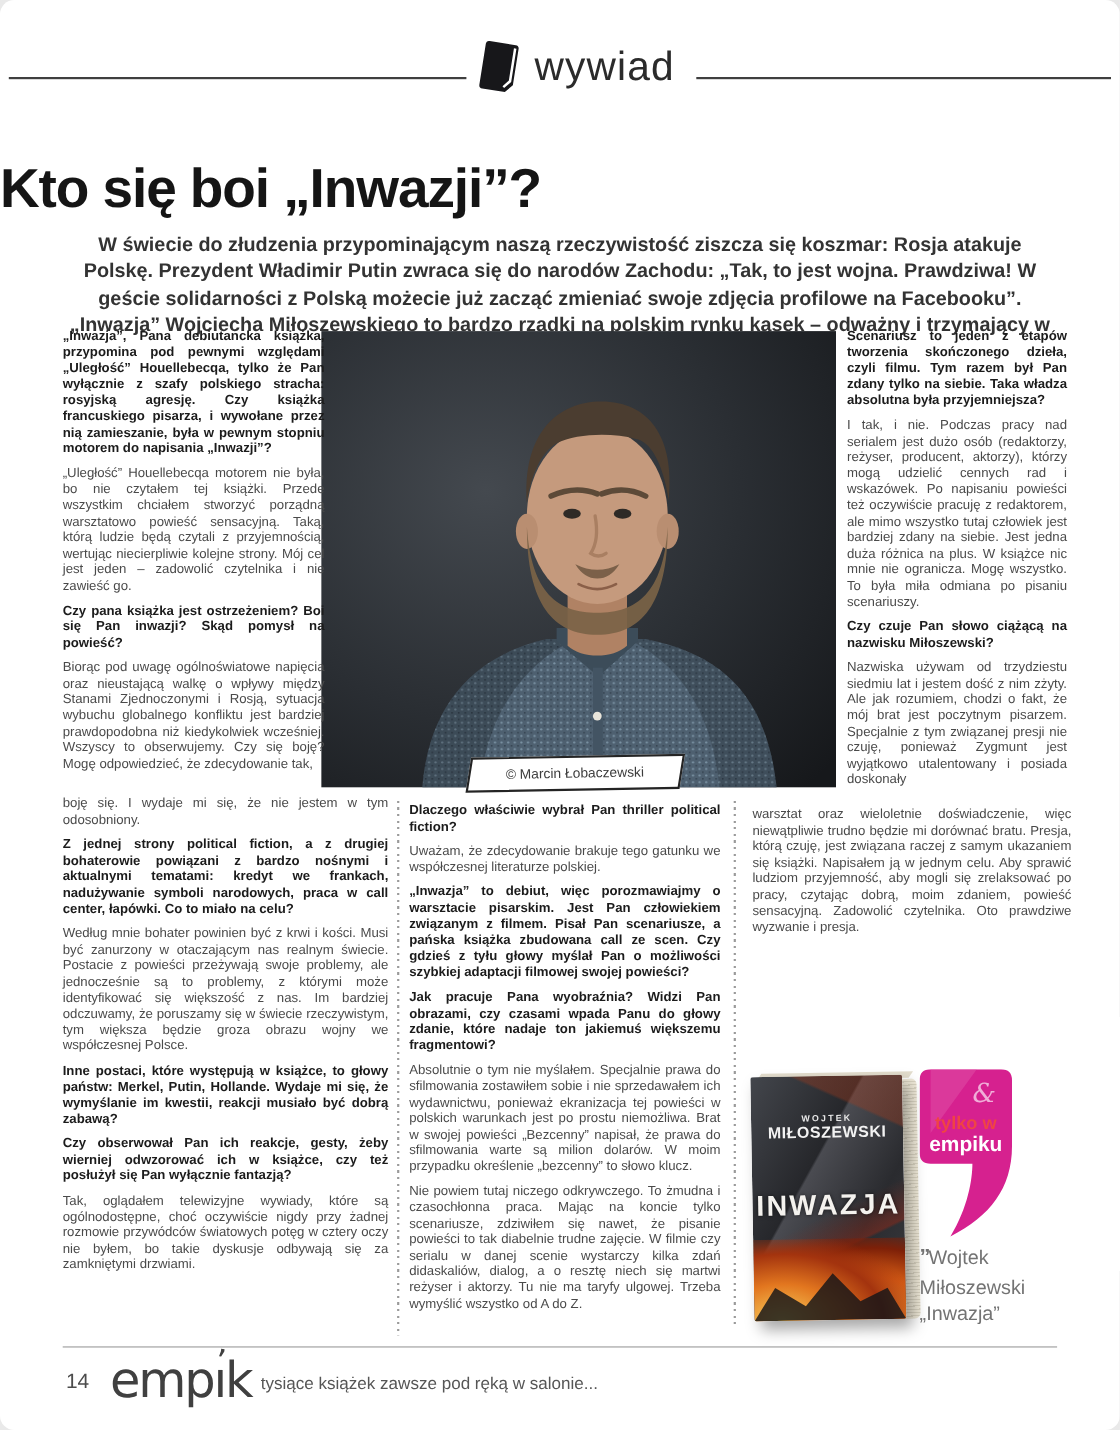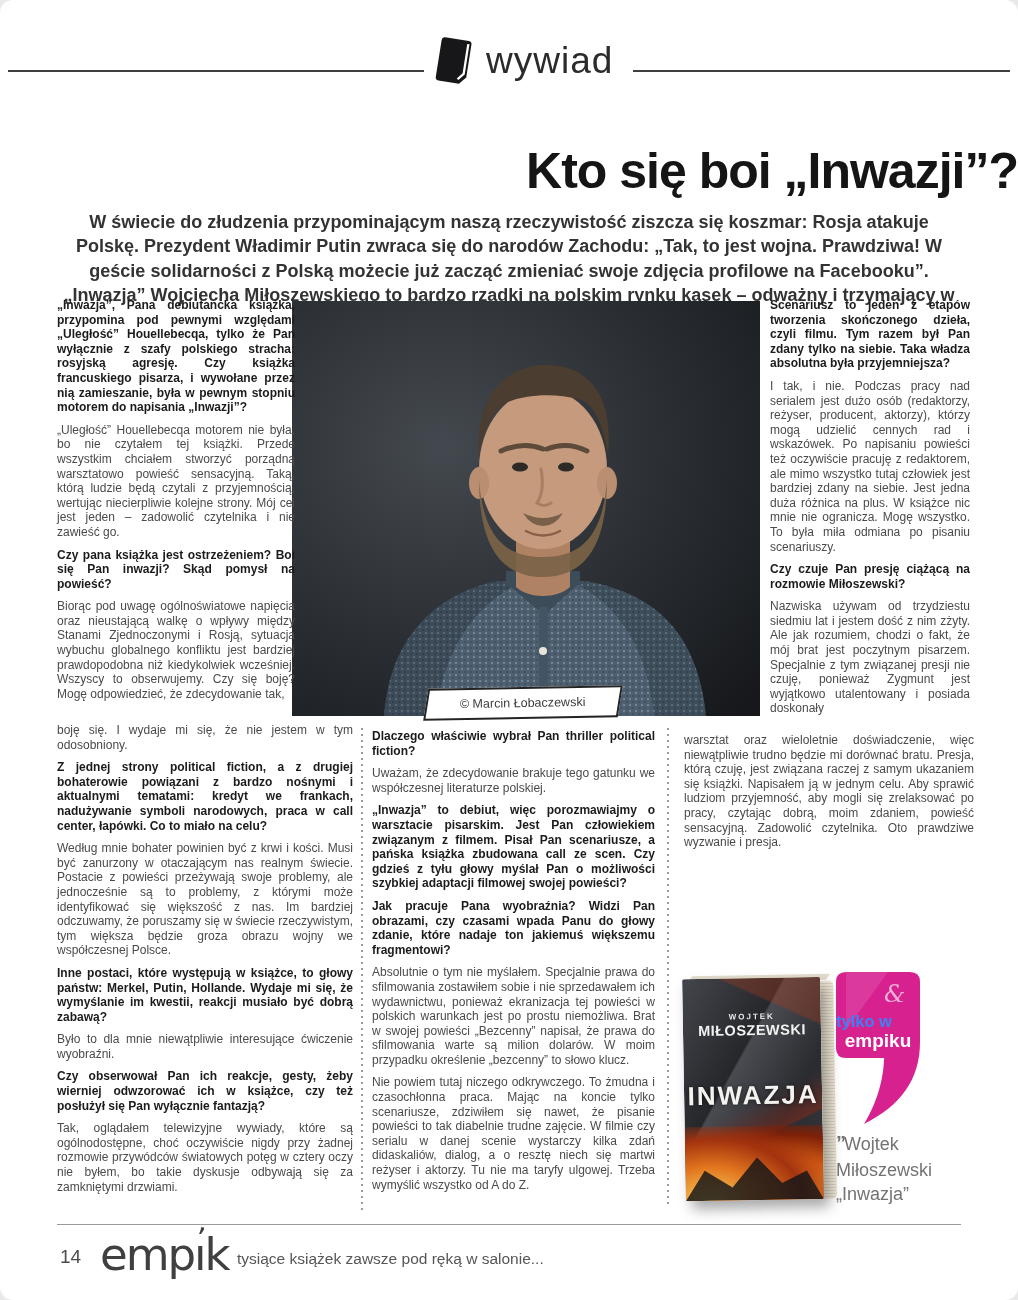--- a/index.html
+++ b/index.html
@@ -7,21 +7,21 @@
     position:relative;width:1018px;height:1300px;margin:0 auto;background:#ffffff;
     overflow:hidden;font-family:"Liberation Sans",sans-serif;color:#222;border-radius:13px;
   }
   
   .hdr-rule{position:absolute;height:2px;background:#3f3f3f;}
   #hdr-rule-left{left:8px;top:70px;width:416px;}
   #hdr-rule-right{left:633px;top:70px;width:377px;}
   #hdr-icon{position:absolute;left:431px;top:36px;width:48px;height:52px;}
   #hdr-text{position:absolute;left:486px;top:40px;font-size:37px;font-weight:400;color:#2b2b2b;letter-spacing:1px;}
   #page-title{
-    position:absolute;left:0;right:0;top:108px;text-align:right;
+    position:absolute;left:0;right:0;top:108px;text-align:left;
     font-size:50px;font-weight:800;letter-spacing:-1px;color:#151515;
   }
   #lead{
     position:absolute;left:58px;top:192px;width:902px;text-align:center;
     font-size:18px;line-height:1.36;font-weight:600;color:#333;
   }
   
   .col{position:absolute;}
   #col1top{left:57px;top:298px;width:238px;}
   #col1bottom{left:57px;top:723px;width:296px;}
@@ -67,21 +67,21 @@
   #book .author{position:absolute;left:0;top:44px;width:138px;text-align:center;color:#f2f2f2;font-size:14.5px;letter-spacing:.5px;font-weight:800;}
   #book .btitle{position:absolute;left:0;top:102px;width:138px;text-align:center;color:#f4f2ee;font-size:26px;font-weight:800;letter-spacing:2px;text-shadow:0 0 4px rgba(0,0,0,.6);}
   #book .pages{
     position:absolute;left:138px;top:8px;width:13px;height:218px;border-radius:0 5px 5px 0;
     background:repeating-linear-gradient(180deg,#efe9d8 0 2px,#d8d2c0 2px 3px);
     transform:skewY(-2deg);
   }
   #book .pages-top{position:absolute;left:8px;top:1px;width:138px;height:6px;background:#e3ddcd;transform:skewX(-35deg);}
   #badge{position:absolute;left:836px;top:972px;width:84px;height:156px;}
   #badge .amp{position:absolute;left:48px;top:8px;font-family:"DejaVu Serif",serif;font-style:italic;font-size:24px;color:#f0aed8;}
-  #badge .l1{position:absolute;left:0;top:40px;width:84px;text-align:left;color:#3b82f6;font-size:16.5px;font-weight:800;}
+  #badge .l1{position:absolute;left:0;top:40px;width:84px;text-align:center;color:#ef4444;font-size:16.5px;font-weight:800;}
   #badge .l2{position:absolute;left:0;top:58px;width:84px;text-align:center;color:#fff;font-size:19px;font-weight:800;}
   #promo-caption{position:absolute;left:836px;top:1130px;width:150px;font-size:18px;line-height:1.38;color:#737373;}
   #promo-caption .qm{font-weight:800;font-size:20px;letter-spacing:-2px;}
   #promo-caption .lines{white-space:pre-line;}
   
   #footer-rule{position:absolute;left:57px;top:1224px;width:904px;height:1px;background:#9a9a9a;}
   #page-number{position:absolute;left:60px;top:1246px;font-size:19px;color:#4c4c4c;}
   #logo{position:absolute;left:100px;top:1228px;font-size:45px;font-weight:400;color:#404040;font-family:"DejaVu Sans",sans-serif;letter-spacing:-2px;text-align:right;}
   #logo .li{position:relative;display:inline-block;}
   #logo .tittle{position:absolute;left:2px;top:-7px;font-size:30px;letter-spacing:0;transform:rotate(6deg);}
@@ -162,36 +162,35 @@
       <p class="para q">„Inwazja”, Pana debiutancka książka, przypomina pod pewnymi względami „Uległość” Houellebecqa, tylko że Pan wyłącznie z szafy polskiego stracha: rosyjską agresję. Czy książka francuskiego pisarza, i wywołane przez nią zamieszanie, była w pewnym stopniu motorem do napisania „Inwazji”?</p>
       <p class="para a">„Uległość” Houellebecqa motorem nie była, bo nie czytałem tej książki. Przede wszystkim chciałem stworzyć porządną warsztatowo powieść sensacyjną. Taką, którą ludzie będą czytali z przyjemnością, wertując niecierpliwie kolejne strony. Mój cel jest jeden – zadowolić czytelnika i nie zawieść go.</p>
       <p class="para q">Czy pana książka jest ostrzeżeniem? Boi się Pan inwazji? Skąd pomysł na powieść?</p>
       <p class="para a">Biorąc pod uwagę ogólnoświatowe napięcia oraz nieustającą walkę o wpływy między Stanami Zjednoczonymi i Rosją, sytuacja wybuchu globalnego konfliktu jest bardziej prawdopodobna niż kiedykolwiek wcześniej. Wszyscy to obserwujemy. Czy się boję? Mogę odpowiedzieć, że zdecydowanie tak,</p>
     </div>
   <div class="col" id="col1bottom">
       <p class="para a">boję się. I wydaje mi się, że nie jestem w tym odosobniony.</p>
       <p class="para q">Z jednej strony political fiction, a z drugiej bohaterowie powiązani z bardzo nośnymi i aktualnymi tematami: kredyt we frankach, nadużywanie symboli narodowych, praca w call center, łapówki. Co to miało na celu?</p>
       <p class="para a">Według mnie bohater powinien być z krwi i kości. Musi być zanurzony w otaczającym nas realnym świecie. Postacie z powieści przeżywają swoje problemy, ale jednocześnie są to problemy, z którymi może identyfikować się większość z nas. Im bardziej odczuwamy, że poruszamy się w świecie rzeczywistym, tym większa będzie groza obrazu wojny we współczesnej Polsce.</p>
       <p class="para q">Inne postaci, które występują w książce, to głowy państw: Merkel, Putin, Hollande. Wydaje mi się, że wymyślanie im kwestii, reakcji musiało być dobrą zabawą?</p>
-      <p class="para a">Było to dla mnie niewątpliwie interesujące ćwiczenie wyobraźni.</p>
       <p class="para q">Czy obserwował Pan ich reakcje, gesty, żeby wierniej odwzorować ich w książce, czy też posłużył się Pan wyłącznie fantazją?</p>
       <p class="para a">Tak, oglądałem telewizyjne wywiady, które są ogólnodostępne, choć oczywiście nigdy przy żadnej rozmowie przywódców światowych potęg w cztery oczy nie byłem, bo takie dyskusje odbywają się za zamkniętymi drzwiami.</p>
     </div>
   <div class="col" id="col2">
       <p class="para q">Dlaczego właściwie wybrał Pan thriller political fiction?</p>
       <p class="para a">Uważam, że zdecydowanie brakuje tego gatunku we współczesnej literaturze polskiej.</p>
       <p class="para q">„Inwazja” to debiut, więc porozmawiajmy o warsztacie pisarskim. Jest Pan człowiekiem związanym z filmem. Pisał Pan scenariusze, a pańska książka zbudowana call ze scen. Czy gdzieś z tyłu głowy myślał Pan o możliwości szybkiej adaptacji filmowej swojej powieści?</p>
       <p class="para q">Jak pracuje Pana wyobraźnia? Widzi Pan obrazami, czy czasami wpada Panu do głowy zdanie, które nadaje ton jakiemuś większemu fragmentowi?</p>
       <p class="para a">Absolutnie o tym nie myślałem. Specjalnie prawa do sfilmowania zostawiłem sobie i nie sprzedawałem ich wydawnictwu, ponieważ ekranizacja tej powieści w polskich warunkach jest po prostu niemożliwa. Brat w swojej powieści „Bezcenny” napisał, że prawa do sfilmowania warte są milion dolarów. W moim przypadku określenie „bezcenny” to słowo klucz.</p>
       <p class="para a">Nie powiem tutaj niczego odkrywczego. To żmudna i czasochłonna praca. Mając na koncie tylko scenariusze, zdziwiłem się nawet, że pisanie powieści to tak diabelnie trudne zajęcie. W filmie czy serialu w danej scenie wystarczy kilka zdań didaskaliów, dialog, a o resztę niech się martwi reżyser i aktorzy. Tu nie ma taryfy ulgowej. Trzeba wymyślić wszystko od A do Z.</p>
     </div>
   <div class="col" id="col3top">
       <p class="para q">Scenariusz to jeden z etapów tworzenia skończonego dzieła, czyli filmu. Tym razem był Pan zdany tylko na siebie. Taka władza absolutna była przyjemniejsza?</p>
       <p class="para a">I tak, i nie. Podczas pracy nad serialem jest dużo osób (redaktorzy, reżyser, producent, aktorzy), którzy mogą udzielić cennych rad i wskazówek. Po napisaniu powieści też oczywiście pracuję z redaktorem, ale mimo wszystko tutaj człowiek jest bardziej zdany na siebie. Jest jedna duża różnica na plus. W książce nic mnie nie ogranicza. Mogę wszystko. To była miła odmiana po pisaniu scenariuszy.</p>
-      <p class="para q">Czy czuje Pan presję ciążącą na rozmowie Miłoszewski?</p>
+      <p class="para q">Czy czuje Pan słowo ciążącą na nazwisku Miłoszewski?</p>
       <p class="para a">Nazwiska używam od trzydziestu siedmiu lat i jestem dość z nim zżyty. Ale jak rozumiem, chodzi o fakt, że mój brat jest poczytnym pisarzem. Specjalnie z tym związanej presji nie czuję, ponieważ Zygmunt jest wyjątkowo utalentowany i posiada doskonały</p>
     </div>
   <div class="col" id="col3wide">
       <p class="para a">warsztat oraz wieloletnie doświadczenie, więc niewątpliwie trudno będzie mi dorównać bratu. Presja, którą czuję, jest związana raczej z samym ukazaniem się książki. Napisałem ją w jednym celu. Aby sprawić ludziom przyjemność, aby mogli się zrelaksować po pracy, czytając dobrą, moim zdaniem, powieść sensacyjną. Zadowolić czytelnika. Oto prawdziwe wyzwanie i presja.</p>
     </div>
 
   <div class="vdot" id="divider1"></div>
   <div class="vdot" id="divider2"></div>
 
   <div id="book">

